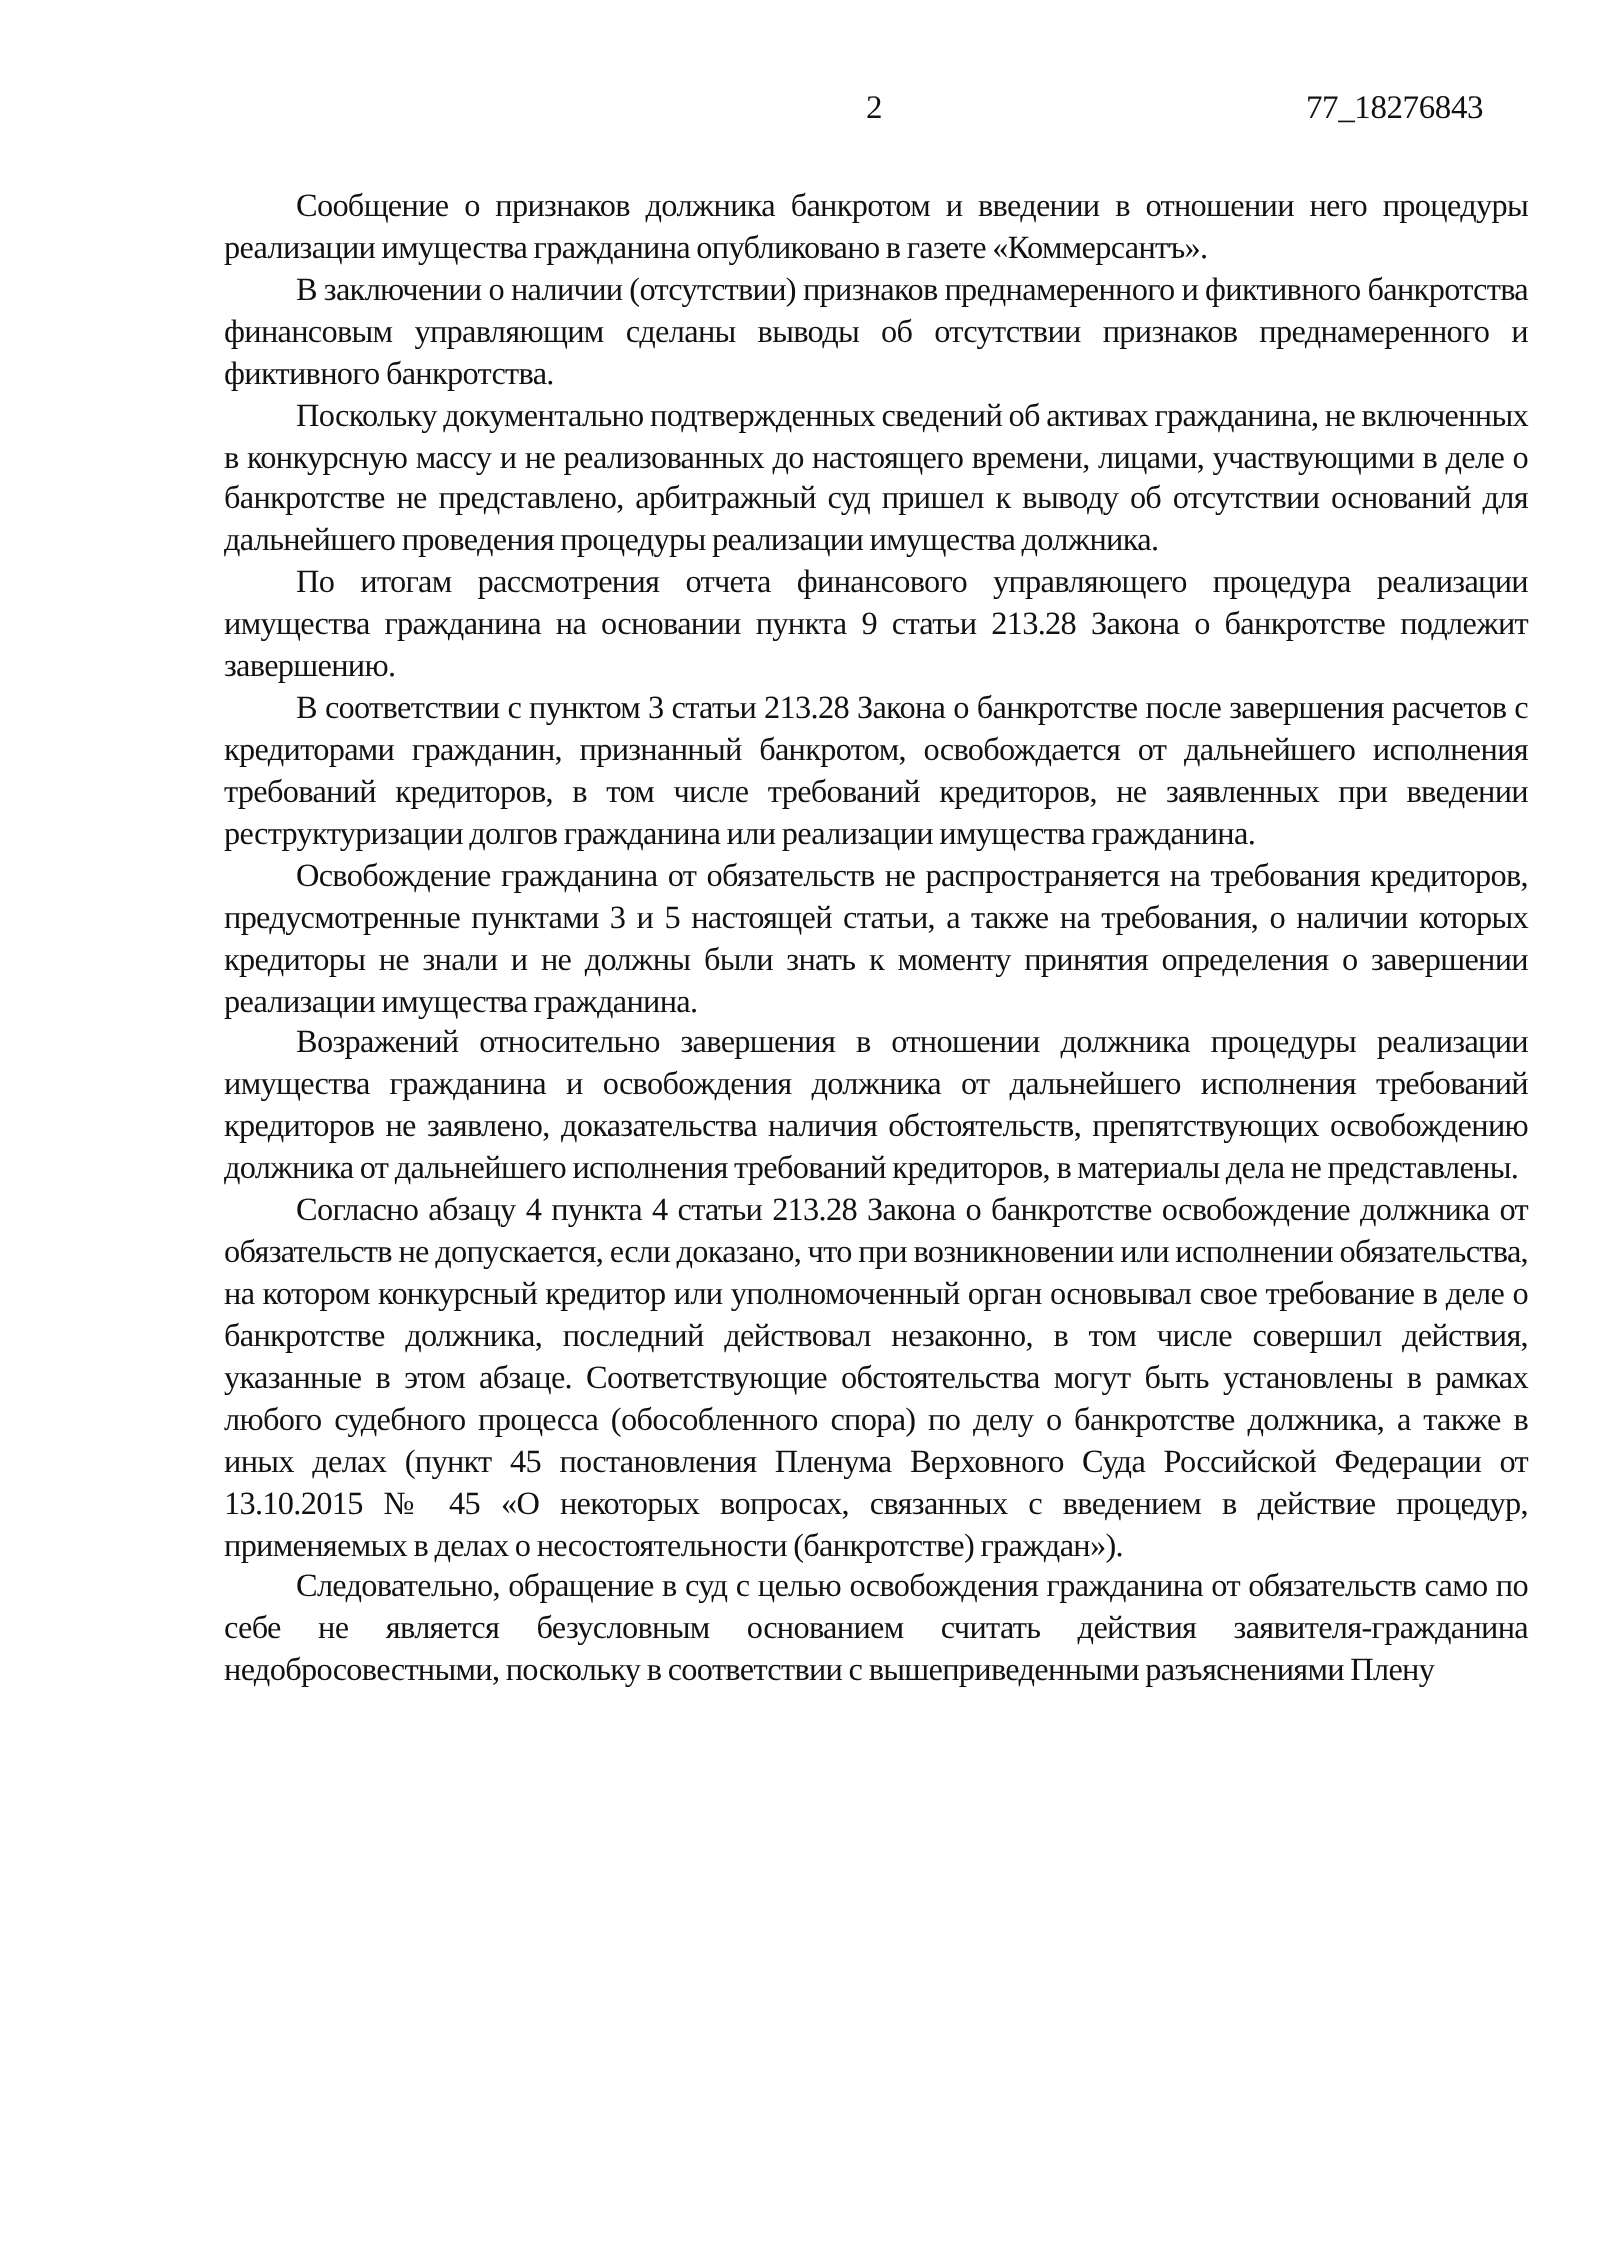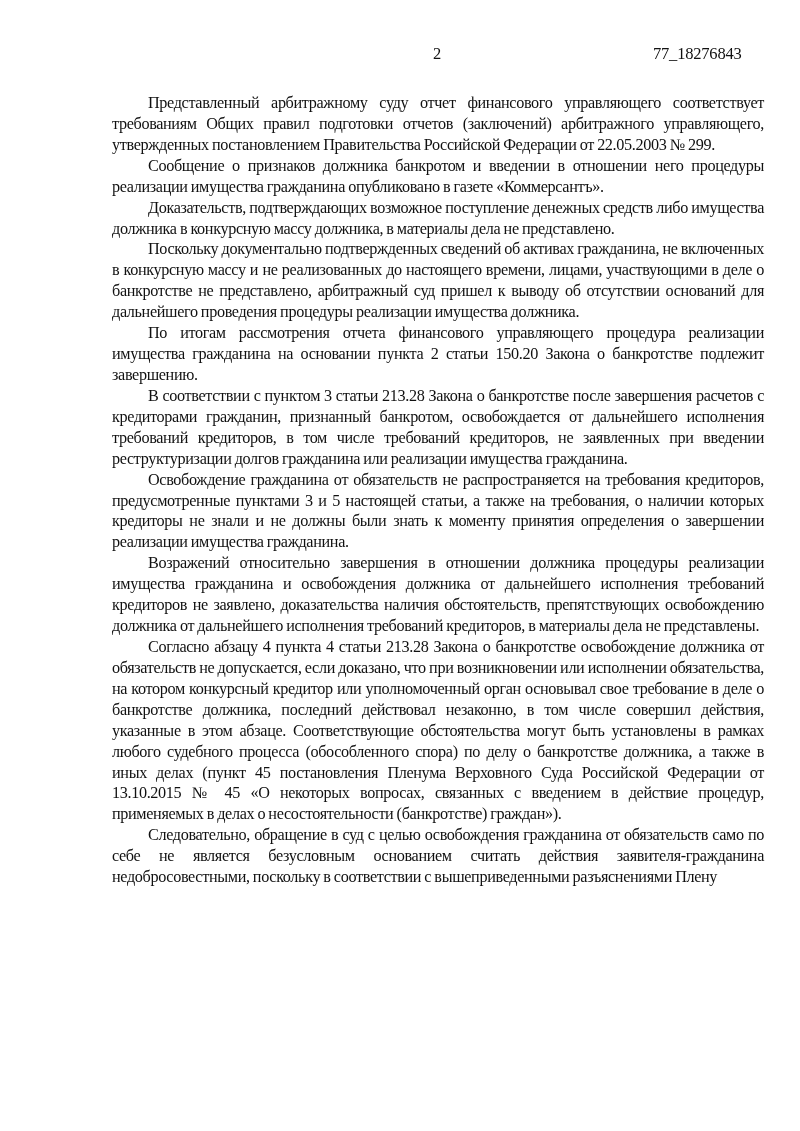--- a/index.html
+++ b/index.html
@@ -25,23 +25,22 @@
 </style>
 </head>
 <body>
 
 <div class="header">
   <span class="page-number">2</span>
   <span class="doc-id">77_18276843</span>
 </div>
 
 <div class="body-text">
-  <p>Представленный арбитражному суду отчет финансового управляющего соответствует требованиям Общих правил подготовки отчетов (заключений) арбитражного управляющего, утвержденных постановлением Правительства Российской Федерации от 22.05.2003 № 299.</p>
   <p>Сообщение о признаков должника банкротом и введении в отношении него процедуры реализации имущества гражданина опубликовано в газете «Коммерсантъ».</p>
-  <p>Доказательств, подтверждающих возможное поступление денежных средств либо иму­щества должника в конкурсную массу должника, в материалы дела не представлено.</p>
+  <p>В заключении о наличии (отсутствии) признаков преднамеренного и фиктивного банк­ротства финансовым управляющим сделаны выводы об отсутствии признаков преднамерен­ного и фиктивного банкротства.</p>
   <p>Поскольку документально подтвержденных сведений об активах гражданина, не вклю­ченных в конкурсную массу и не реализованных до настоящего времени, лицами, участвую­щими в деле о банкротстве не представлено, арбитражный суд пришел к выводу об отсут­ствии оснований для дальнейшего проведения процедуры реализации имущества должника.</p>
-  <p>По итогам рассмотрения отчета финансового управляющего процедура реализации имущества гражданина на основании пункта 2 статьи 150.20 Закона о банкротстве подлежит завершению.</p>
+  <p>По итогам рассмотрения отчета финансового управляющего процедура реализации имущества гражданина на основании пункта 9 статьи 213.28 Закона о банкротстве подлежит завершению.</p>
   <p>В соответствии с пунктом 3 статьи 213.28 Закона о банкротстве после завершения рас­четов с кредиторами гражданин, признанный банкротом, освобождается от дальнейшего ис­полнения требований кредиторов, в том числе требований кредиторов, не заявленных при введении реструктуризации долгов гражданина или реализации имущества гражданина.</p>
   <p>Освобождение гражданина от обязательств не распространяется на требования креди­торов, предусмотренные пунктами 3 и 5 настоящей статьи, а также на требования, о наличии которых кредиторы не знали и не должны были знать к моменту принятия определения о за­вершении реализации имущества гражданина.</p>
   <p>Возражений относительно завершения в отношении должника процедуры реализации имущества гражданина и освобождения должника от дальнейшего исполнения требований кредиторов не заявлено, доказательства наличия обстоятельств, препятствующих освобож­дению должника от дальнейшего исполнения требований кредиторов, в материалы дела не представлены.</p>
   <p>Согласно абзацу 4 пункта 4 статьи 213.28 Закона о банкротстве освобождение должни­ка от обязательств не допускается, если доказано, что при возникновении или исполнении обязательства, на котором конкурсный кредитор или уполномоченный орган основывал свое требование в деле о банкротстве должника, последний действовал незаконно, в том числе совершил действия, указанные в этом абзаце. Соответствующие обстоятельства могут быть установлены в рамках любого судебного процесса (обособленного спора) по делу о банкрот­стве должника, а также в иных делах (пункт 45 постановления Пленума Верховного Суда Российской Федерации от 13.10.2015 № 45 «О некоторых вопросах, связанных с введением в действие процедур, применяемых в делах о несостоятельности (банкротстве) граждан»).</p>
   <p>Следовательно, обращение в суд с целью освобождения гражданина от обязательств само по себе не является безусловным основанием считать действия заявителя-гражданина недобросовестными, поскольку в соответствии с вышеприведенными разъяснениями Плену­</p>
 </div>
 
 </body></html>

